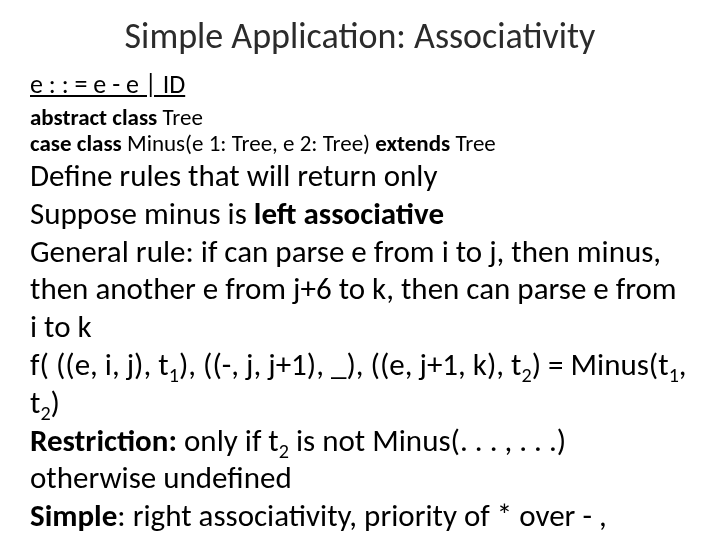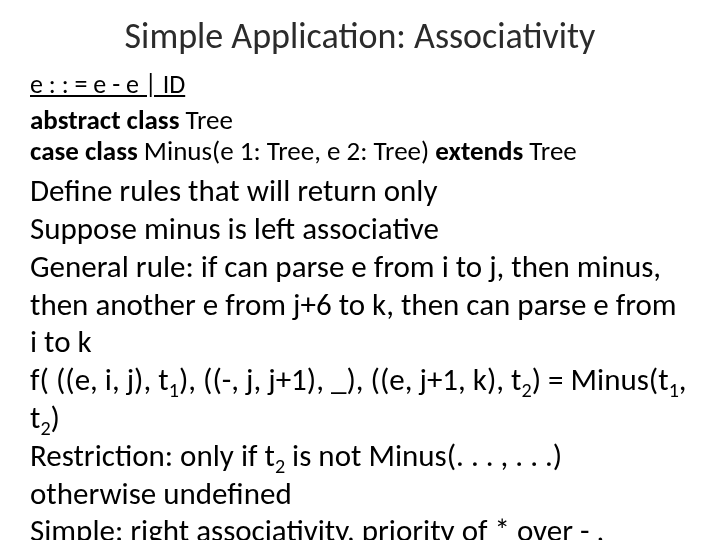--- a/index.html
+++ b/index.html
@@ -23,33 +23,32 @@
     text-align: center;
     margin: 4px 0 10px 0;
     font-weight: 400;
   }
   .grammar {
     font-size: 26px;
     margin: 0 0 4px 0;
     text-decoration: underline;
   }
   .code {
-    font-size: 27px;
+    font-size: 23px;
     line-height: 1.15;
-    margin-bottom: 6px;
   }
   .code .kw {
     font-weight: 700;
   }
   .body {
     font-size: 31px;
     line-height: 1.22;
   }
   .body .b {
-    font-weight: 400;
+    font-weight: 700;
   }
   .sub {
     font-size: 0.65em;
     vertical-align: sub;
     line-height: 0;
   }
 </style>
 </head>
 <body>
 

